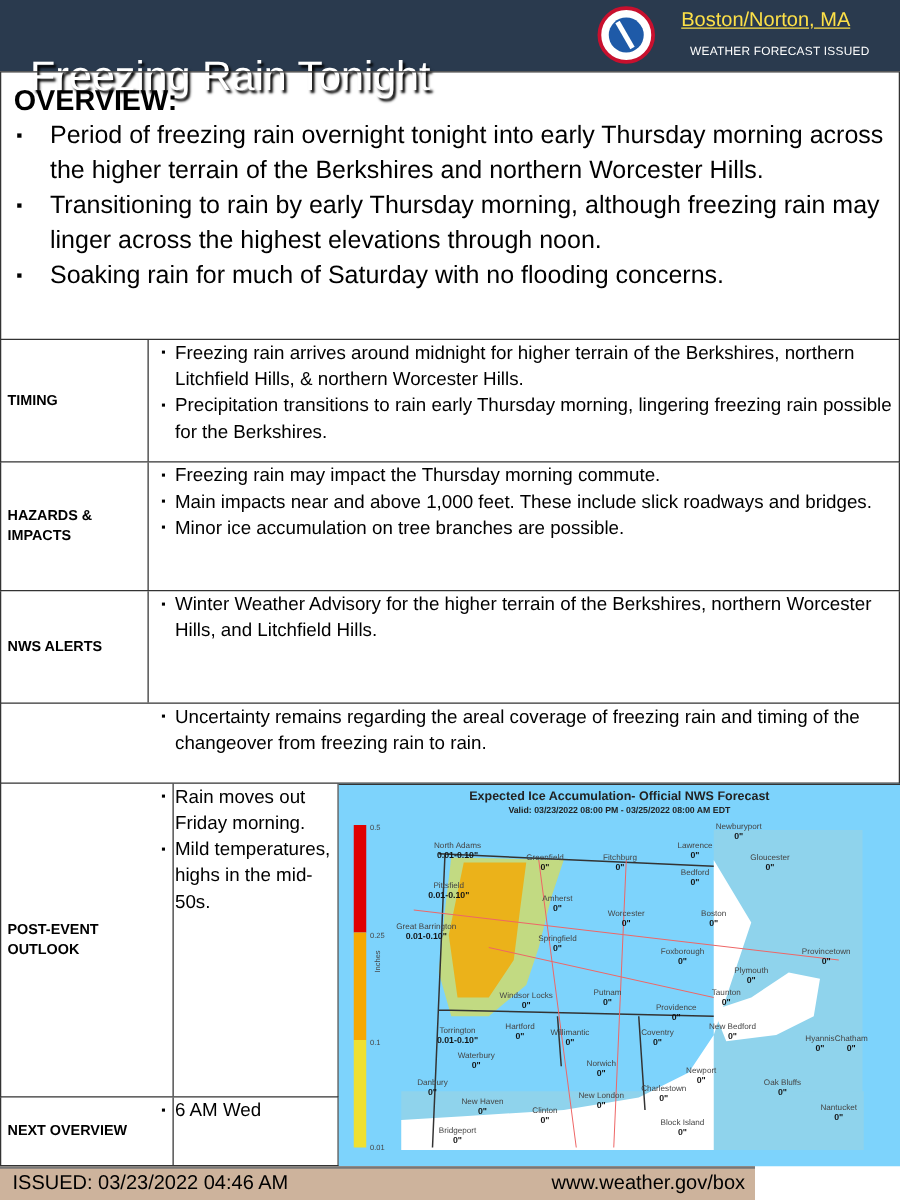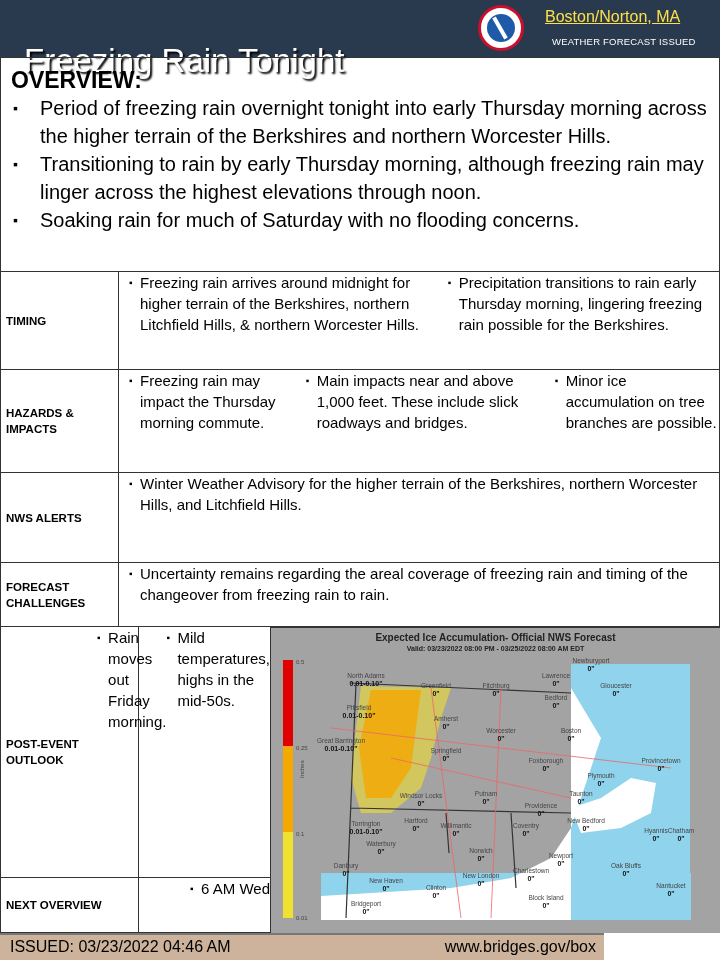--- a/index.html
+++ b/index.html
@@ -13,29 +13,29 @@
   .header .subtitle { position: absolute; left: 552px; top: 36px; font-size: 9.5px; color: #fff; letter-spacing: 0.2px; }
 
   .overview { position: absolute; left: 0; top: 57px; width: 720px; height: 215px; border: 1.5px solid #333; padding: 8px 10px 0 10px; }
   .overview h2 { font-size: 23px; font-weight: bold; line-height: 28px; }
   .overview ul { list-style: none; }
   .overview li { position: relative; padding-left: 29px; font-size: 20px; line-height: 28px; }
   .overview li::before { content: "▪"; position: absolute; left: 2px; top: 0; font-size: 14px; }
 
   .row { position: absolute; left: 0; width: 720px; border-left: 1.5px solid #333; border-right: 1.5px solid #333; border-bottom: 1.5px solid #333; }
   .row .label { position: absolute; left: 0; top: 0; bottom: 0; width: 118px; border-right: 1.5px solid #333; display: flex; align-items: center; padding-left: 5px; font-size: 11.5px; font-weight: bold; line-height: 16px; }
-  .row .content { position: absolute; left: 118px; top: 0; bottom: 0; right: 0; display: flex; flex-direction: row; justify-content: flex-end; padding-left: 10px; }
+  .row .content { position: absolute; left: 118px; top: 0; bottom: 0; right: 0; display: flex; flex-direction: column; justify-content: flex-start; padding-left: 10px; }
   .row .content div { position: relative; padding-left: 11px; font-size: 15px; line-height: 21px; }
   .row .content div::before { content: "▪"; position: absolute; left: 0; top: 0; font-size: 10px; }
 
   .post .label { width: 138px; }
   .post { width: 271px; }
   .post .content { right: 0; }
 
-  .map { position: absolute; left: 271px; top: 627px; width: 449px; height: 306px; background: #a3a3a3; border-top: 1.5px solid #333; }
+  .map { position: absolute; left: 271px; top: 627px; width: 449px; height: 306px; background: #7dd3fc; border-top: 1.5px solid #333; }
   .map-title { position: absolute; left: 0; width: 449px; top: 4px; text-align: center; font-size: 10px; font-weight: bold; color: #222; }
   .map-valid { position: absolute; left: 0; width: 449px; top: 17px; text-align: center; font-size: 7px; font-weight: bold; color: #222; }
 
   .footer { position: absolute; left: 0; top: 933px; width: 604px; height: 27px; background: #cdb39c; border-top: 2px solid #777; }
   .footer .issued { position: absolute; left: 10px; top: 3px; font-size: 16px; }
   .footer .url { position: absolute; right: 8px; top: 3px; font-size: 16px; }
 </style>
 </head>
 <body>
 
@@ -76,21 +76,20 @@
 </div>
 
 <div class="row" style="top:473px;height:90px;">
   <div class="label">NWS ALERTS</div>
   <div class="content">
     <div>Winter Weather Advisory for the higher terrain of the Berkshires, northern Worcester Hills, and Litchfield Hills.</div>
   </div>
 </div>
 
 <div class="row" style="top:563px;height:64px;">
-  <div class="label">FORECAST CHALLENGES</div>
   <div class="content">
     <div>Uncertainty remains regarding the areal coverage of freezing rain and timing of the changeover from freezing rain to rain.</div>
   </div>
 </div>
 
 <div class="row post" style="top:627px;height:251px;">
   <div class="label">POST-EVENT OUTLOOK</div>
   <div class="content">
     <div>Rain moves out Friday morning.</div>
     <div>Mild temperatures, highs in the mid-50s.</div>
@@ -202,14 +201,14 @@
         <text x="95" y="278" font-size="6.5" fill="#444" text-anchor="middle">Bridgeport</text>
         <text x="95" y="286" font-size="7" font-weight="bold" fill="#111" text-anchor="middle">0"</text>
         <text x="275" y="272" font-size="6.5" fill="#444" text-anchor="middle">Block Island</text>
         <text x="275" y="280" font-size="7" font-weight="bold" fill="#111" text-anchor="middle">0"</text>
       </g>
   </svg>
 </div>
 
 <div class="footer">
   <div class="issued">ISSUED: 03/23/2022 04:46 AM</div>
-  <div class="url">www.bridges.gov/box</div>
+  <div class="url">www.weather.gov/box</div>
 </div>
 
 </body></html>

